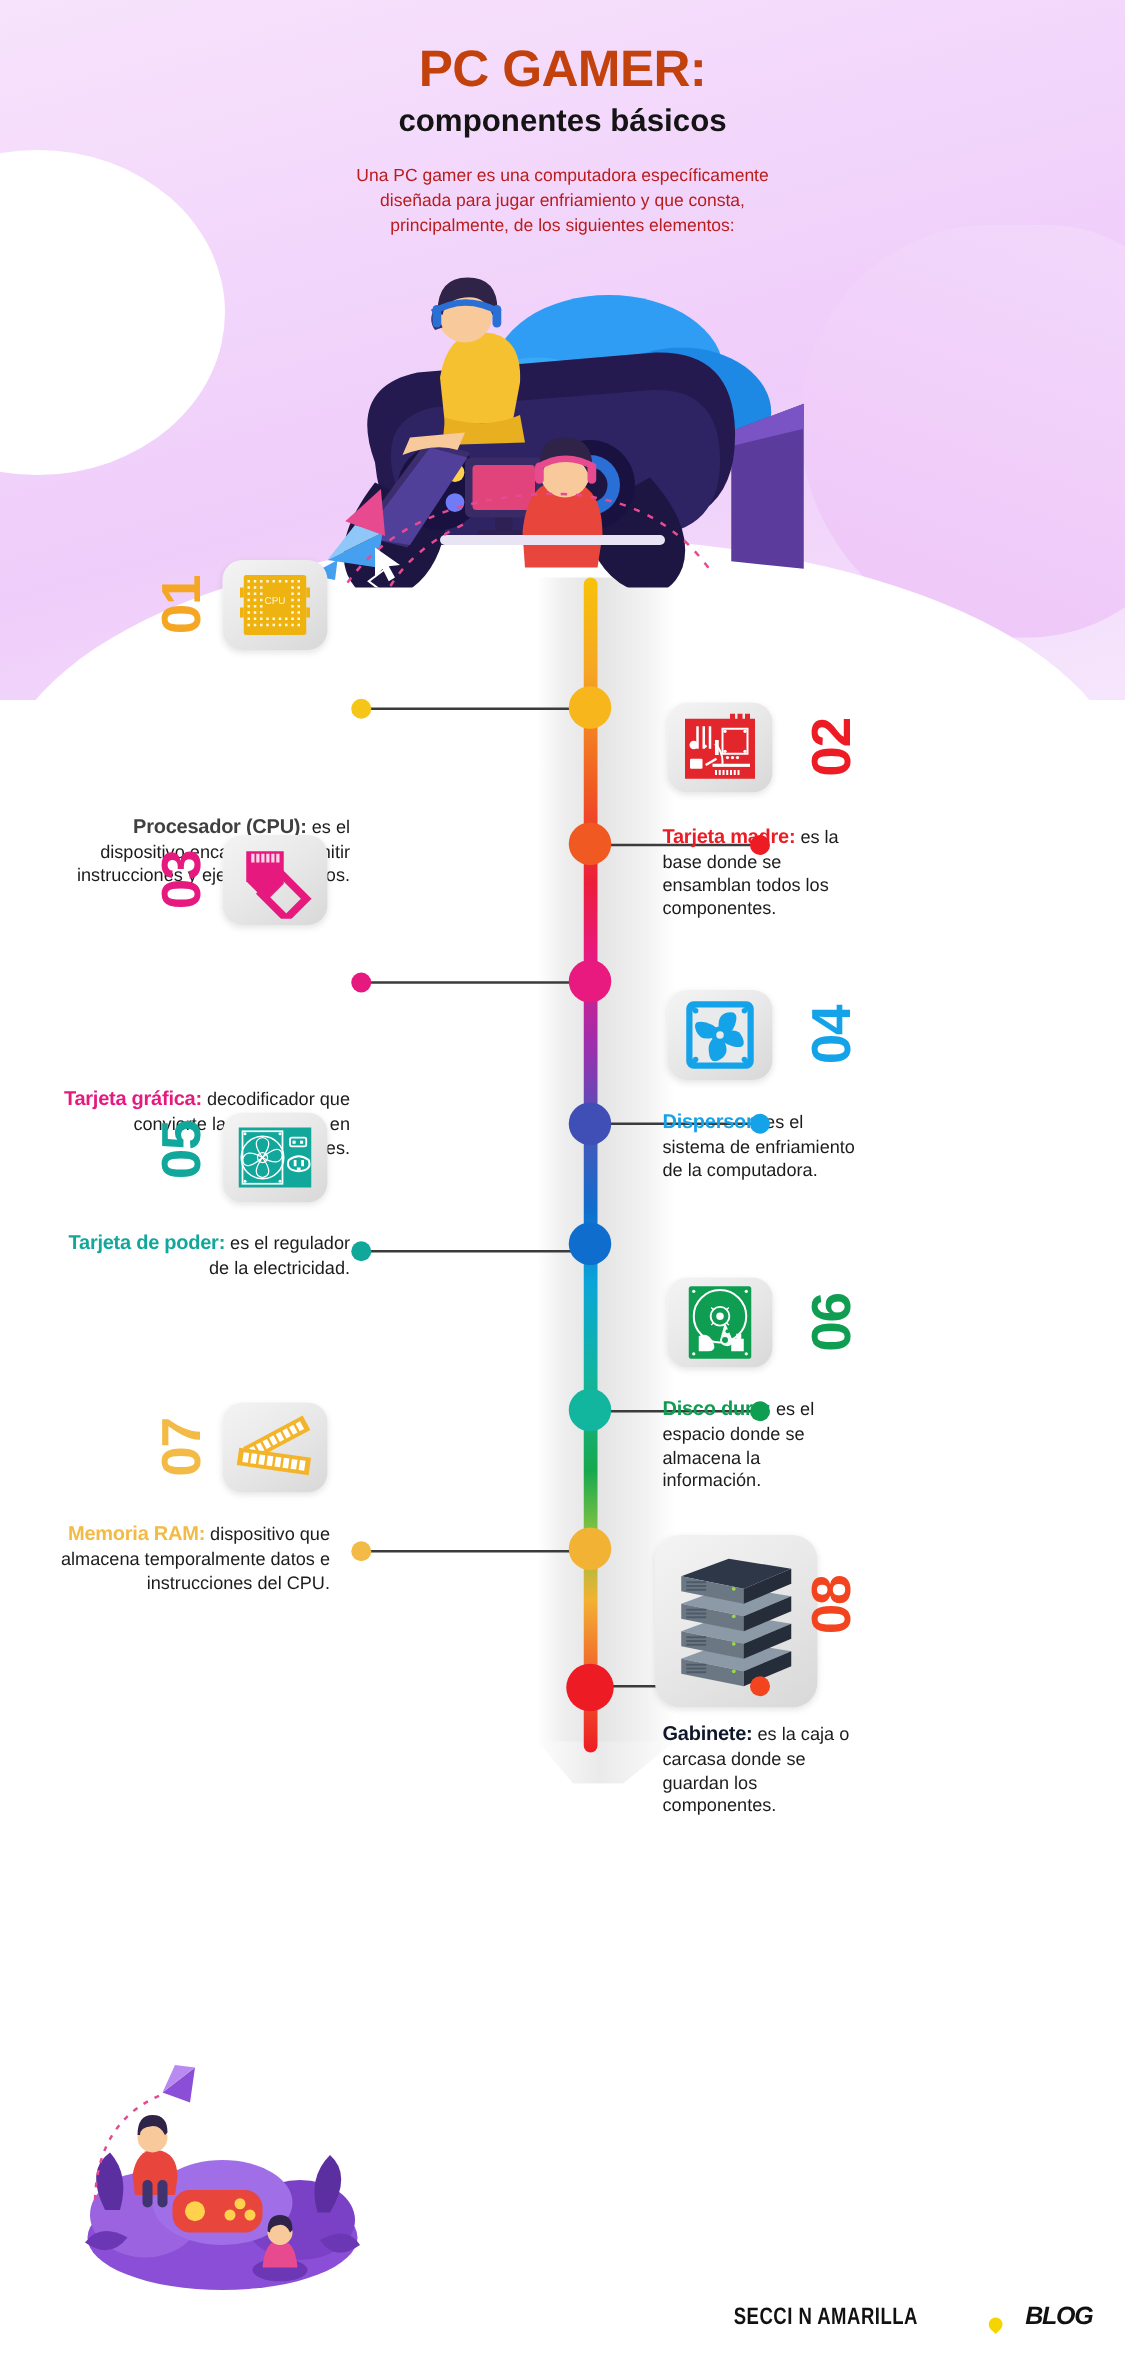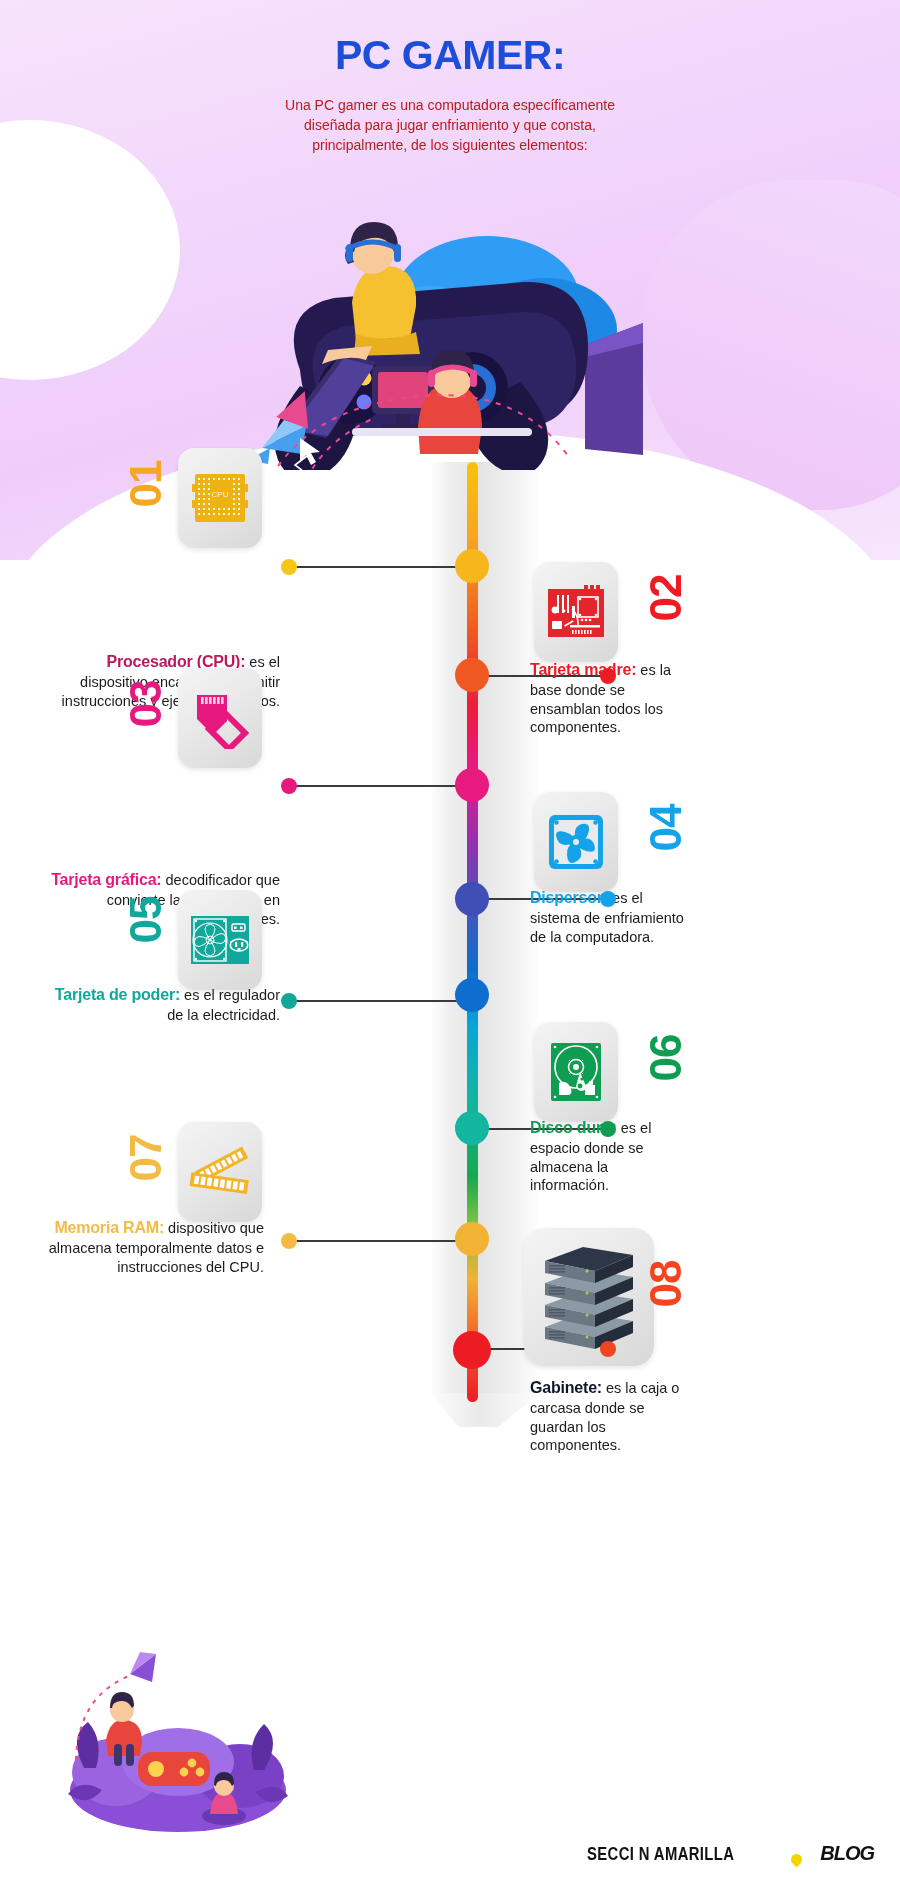--- a/index.html
+++ b/index.html
@@ -28,21 +28,21 @@
     z-index: 0;
   }
   .bg-left-blob {
     position: absolute; left: -120px; top: 120px; width: 300px; height: 260px;
     background: #ffffff; border-radius: 50%; z-index: 1;
   }
 
   
   .header { position: relative; z-index: 5; padding-top: 34px; text-align: center; }
   .title {
-    font-size: 41px; font-weight: 700; letter-spacing: -0.5px; color: #1d4ed8;
+    font-size: 41px; font-weight: 700; letter-spacing: -0.5px; color: #c2410c;
     line-height: 1.05;
   }
   .subtitle {
     font-size: 25px; font-weight: 700; color: #141414; margin-top: 6px;
   }
   .intro {
     margin: 19px auto 0; width: 460px; font-size: 14px; line-height: 1.42;
     color: #b91c1c; font-weight: 400;
   }
 
@@ -98,21 +98,21 @@
   .left .entry-text { text-align: right; }
   .right .entry-text { text-align: left; }
 
   .num {
     position: absolute; font-size: 44px; font-weight: 700; letter-spacing: -1px;
     transform: rotate(-90deg); transform-origin: center center; z-index: 6;
     line-height: 1;
   }
 
   .icon-tile {
-    position: absolute; width: 84px; height: 100px; border-radius: 16px;
+    position: absolute; width: 84px; height: 72px; border-radius: 16px;
     background: linear-gradient(145deg,#f4f4f4 0%, #e9e9e9 45%, #d8d8d8 100%);
     box-shadow: 0 2px 5px rgba(0,0,0,.10);
     z-index: 6; display: flex; align-items: center; justify-content: center;
   }
   .icon-tile svg { display:block; }
 
   
   .footer-illu { position: absolute; left: 58px; top: 1640px; width: 230px; height: 200px; z-index: 5; }
   .brand { position: absolute; right: 26px; bottom: 26px; z-index: 7; display:flex; align-items:flex-end; gap:14px;}
   .brand-main {
@@ -128,20 +128,21 @@
 
 <div class="page">
 
   <div class="bg-top"></div>
   <div class="bg-right-blob"></div>
   <div class="bg-left-blob"></div>
   <div class="bg-bottom-curve"></div>
 
   <div class="header">
     <div class="title">PC GAMER:</div>
+    <div class="subtitle">componentes básicos</div>
     <div class="intro">
       <div>Una PC gamer es una computadora específicamente</div>
       <div>diseñada para jugar enfriamiento y que consta,</div>
       <div>principalmente, de los siguientes elementos:</div>
     </div>
   </div>
 
   <svg class="hero" viewBox="0 0 900 280">
 
     <ellipse cx="487" cy="108" rx="92" ry="62" fill="#2f9df4"></ellipse>
@@ -273,21 +274,21 @@
           <rect x="38" y="45" width="2" height="2"></rect>
           <rect x="43" y="45" width="2" height="2"></rect>
           <rect x="48" y="45" width="2" height="2"></rect>
       </g>
       <text x="30" y="29" font-family="Liberation Sans, sans-serif" font-size="8" fill="#fdf3d6" text-anchor="middle">CPU</text>
     </svg>
   </div>
   <div class="num" style="left:116px; top:462px; width:60px; text-align:center; color:#f5a623;">01</div>
   <div class="entry left" style="left:40px; top:652px; width:240px;">
     <div class="entry-text">
-      <span class="lead" style="color:#be185d;">Procesador (CPU):</span>
+      <span class="lead" style="color:#404040;">Procesador (CPU):</span>
       <span>es el dispositivo encargado de emitir  instrucciones y ejecutar procesos.</span>
     </div>
   </div>
   <div class="connector" style="left:288px; top:566px; width:180px;"></div>
   <div class="dot" style="left:281px; top:559px; background:#f5c518;"></div>
   <div class="node" style="top:549px; background:#f7b61c;"></div>
 
   <div class="icon-tile" style="left:534px; top:562px;">
     <svg width="60" height="58" viewBox="0 0 60 58">
       <rect x="2" y="6" width="56" height="48" fill="#e3262c"></rect>

